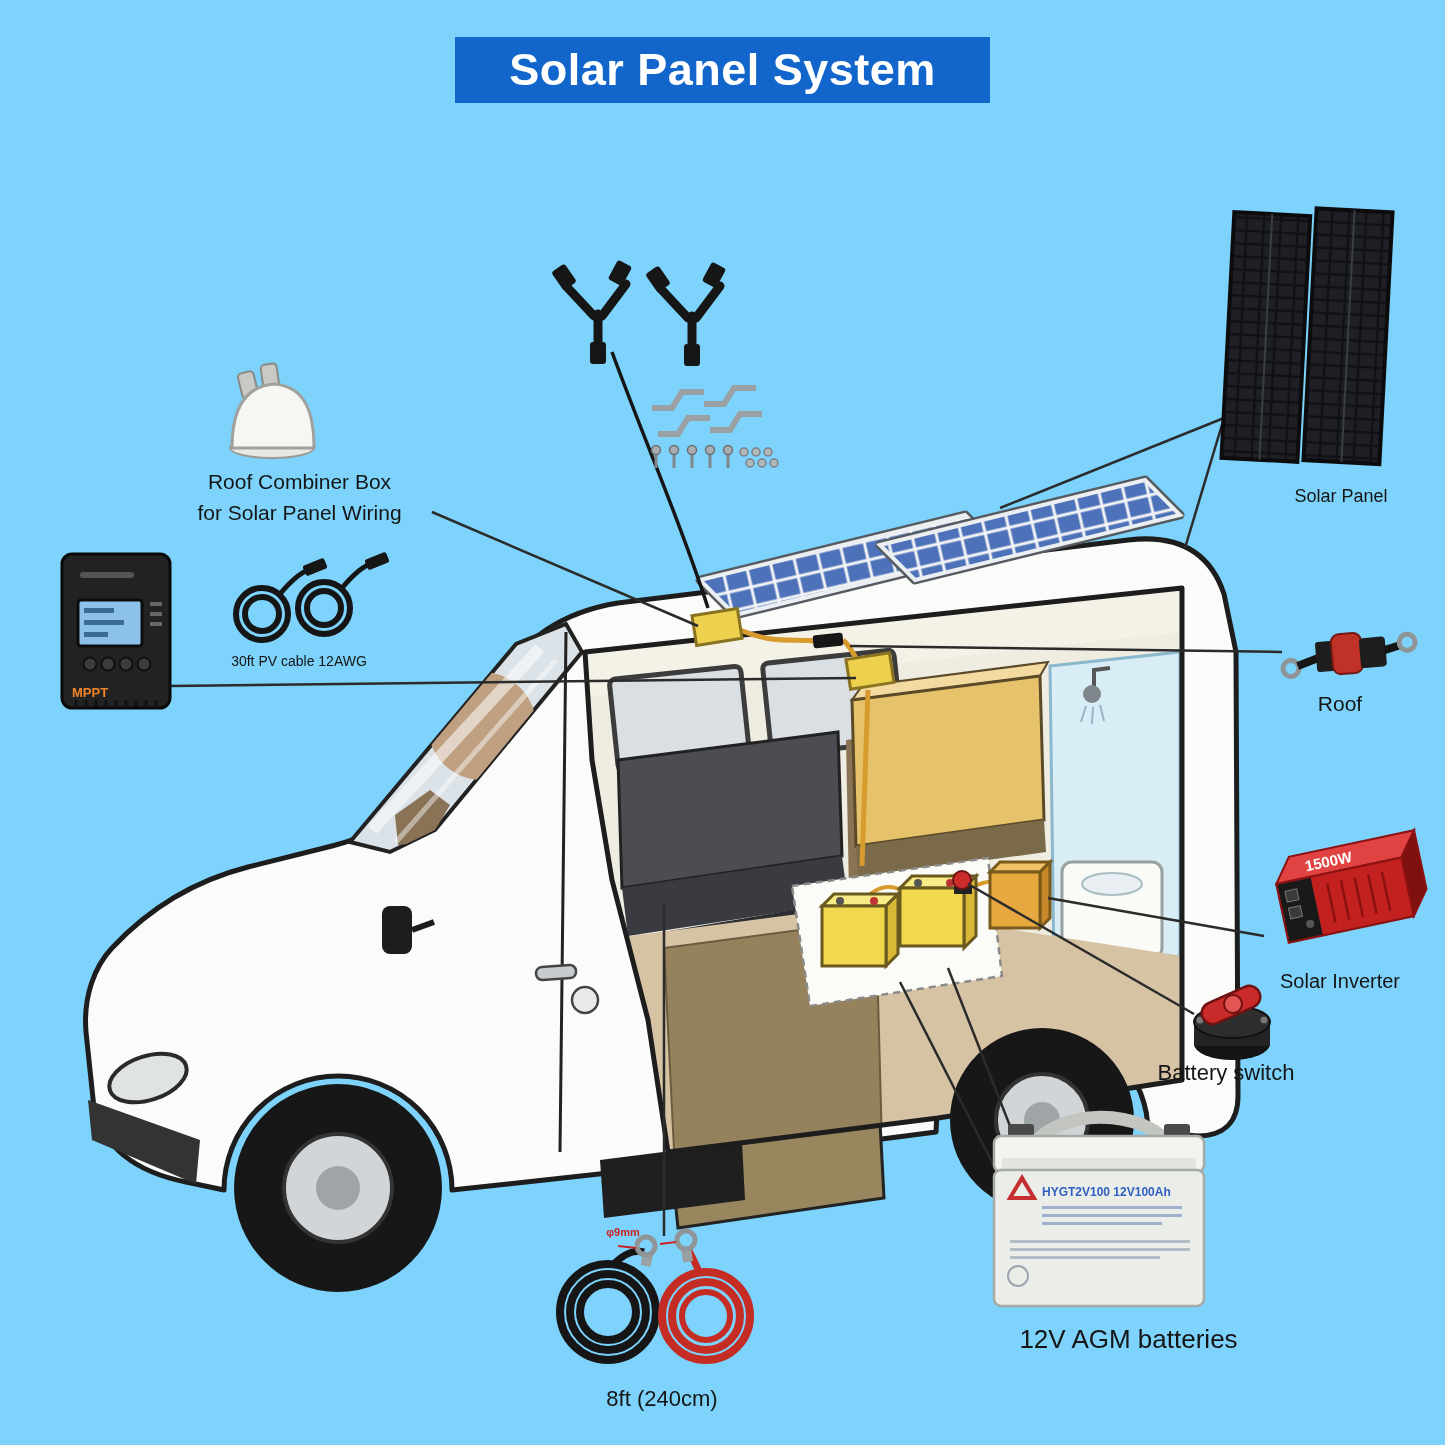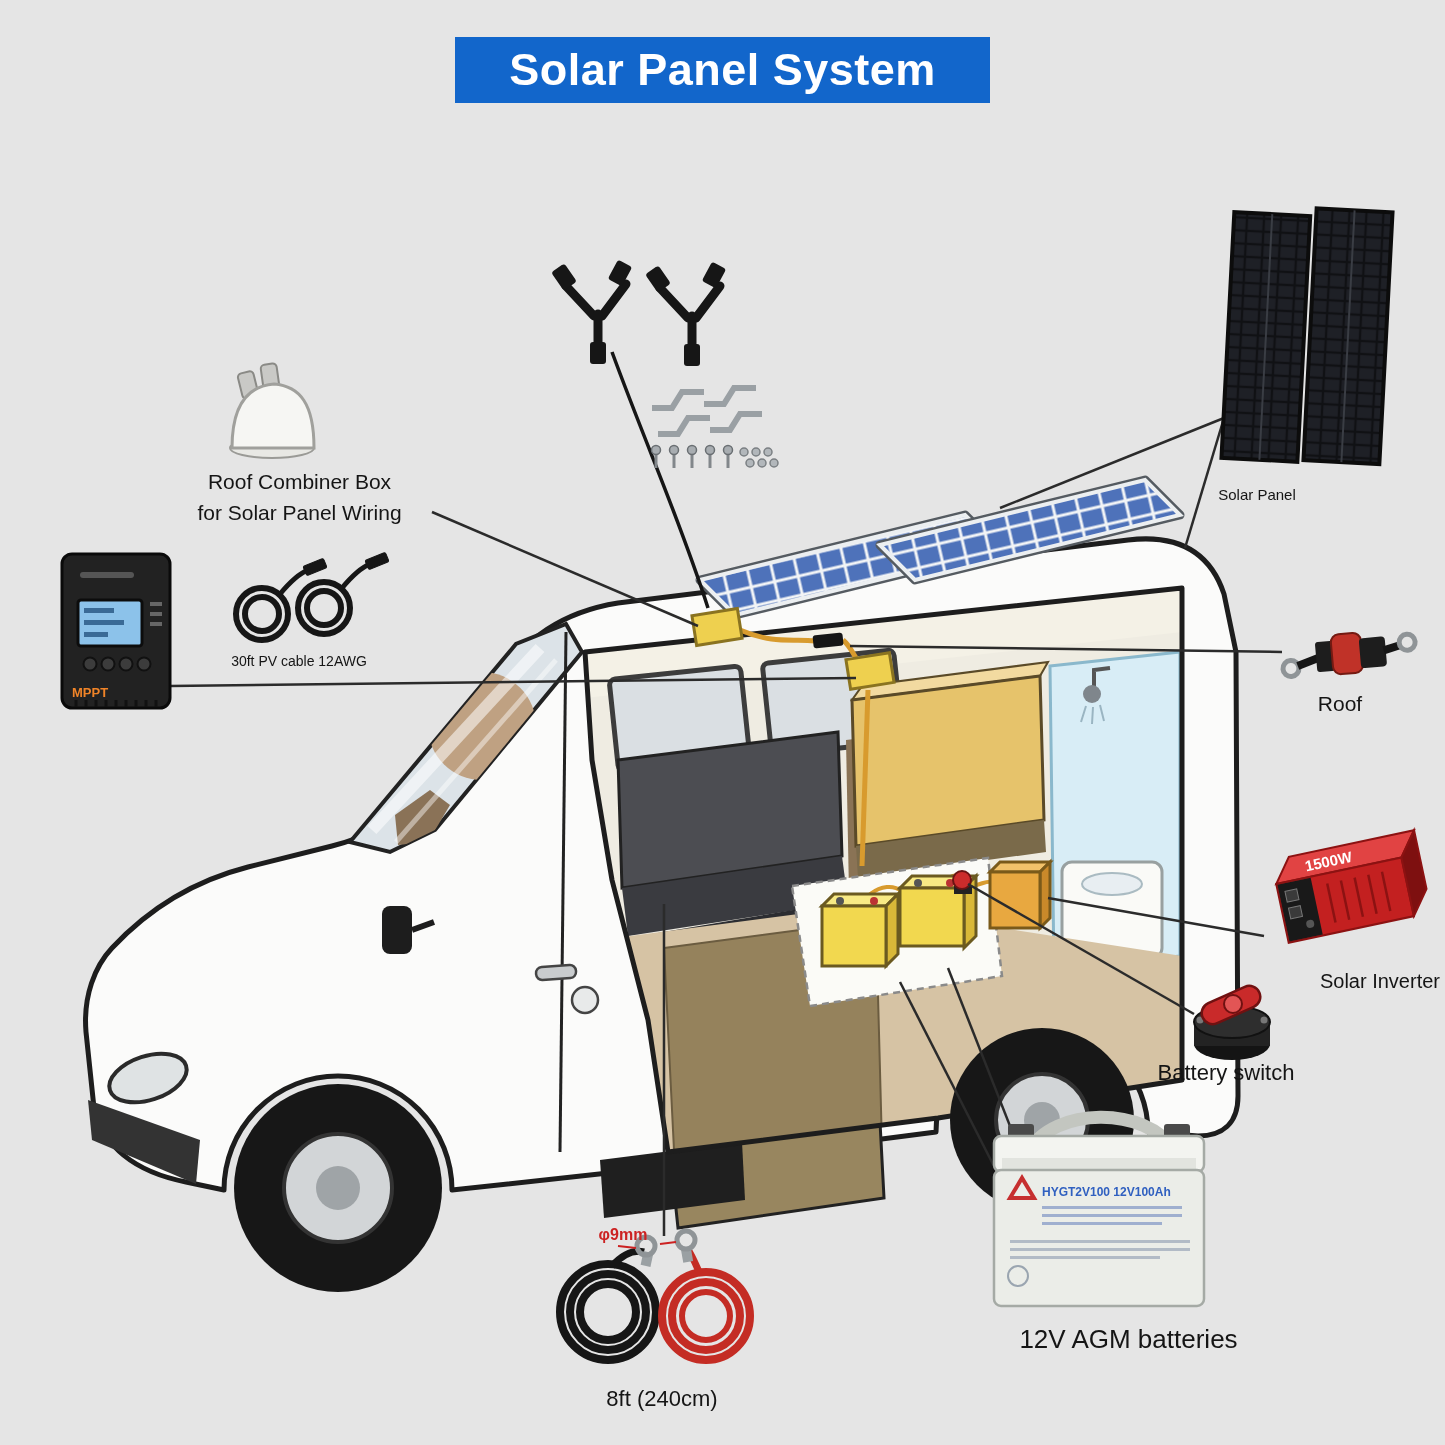--- a/index.html
+++ b/index.html
@@ -1,16 +1,16 @@
 <!DOCTYPE html>
 <html style="--banner_blue: #1266cb; --accent_red: #cc2222; --panel_cell_blue: #4e72ba; --wire_orange: #d89b2e; --battery_yellow: #f2d84f;"><head>
 <meta charset="utf-8">
 <style>
   html,body{margin:0;padding:0;background:#fff;}
-  #stage{position:relative;width:1445px;height:1445px;background:#e5e5e5;overflow:hidden;
+  #stage{position:relative;width:1445px;height:1445px;background:#7dd3fc;overflow:hidden;
          font-family:"Liberation Sans",sans-serif;}
   #art{position:absolute;left:0;top:0;}
   .banner{position:absolute;left:455px;top:37px;width:535px;height:66px;
           background:var(--banner_blue,#1266cb);color:#fff;display:flex;
           align-items:center;justify-content:center;font-size:45px;font-weight:700;
           letter-spacing:.5px;}
   .lbl{position:absolute;color:#151515;text-align:center;}
   .lbl.red{color:var(--accent_red,#cc2222);font-weight:600;}
 </style>
 </head>
@@ -343,27 +343,27 @@
   </svg>
 
   <div class="lbl" style="left:172px;top:466px;width:255px;font-size:21px;line-height:31px;">
     <div>Roof Combiner Box</div>
     <div>for Solar Panel Wiring</div>
   </div>
 
 
   <div class="lbl" style="left:226px;top:653px;width:146px;font-size:14px;">30ft PV cable 12AWG</div>
 
-  <div class="lbl" style="left:1172px;top:486px;width:170px;font-size:15px;">Solar Panel</div>
+  <div class="lbl" style="left:1256px;top:486px;width:170px;font-size:18px;">Solar Panel</div>
 
   <div class="lbl" style="left:1290px;top:692px;width:100px;font-size:21px;">Roof</div>
 
-  <div class="lbl" style="left:1240px;top:970px;width:200px;font-size:20px;text-align:right;">Solar Inverter</div>
+  <div class="lbl" style="left:1240px;top:970px;width:200px;font-size:20px;">Solar Inverter</div>
 
   <div class="lbl" style="left:1126px;top:1060px;width:200px;font-size:22px;">Battery switch</div>
 
   <div class="lbl" style="left:1016px;top:1324px;width:225px;font-size:26px;">12V AGM batteries</div>
 
-  <div class="lbl red" style="left:588px;top:1226px;width:70px;font-size:16px;">φ9mm</div>
+  <div class="lbl red" style="left:588px;top:1226px;width:70px;font-size:11px;">φ9mm</div>
 
   <div class="lbl" style="left:592px;top:1386px;width:140px;font-size:22px;">8ft  (240cm)</div>
 
 </div>
 
 </body></html>

